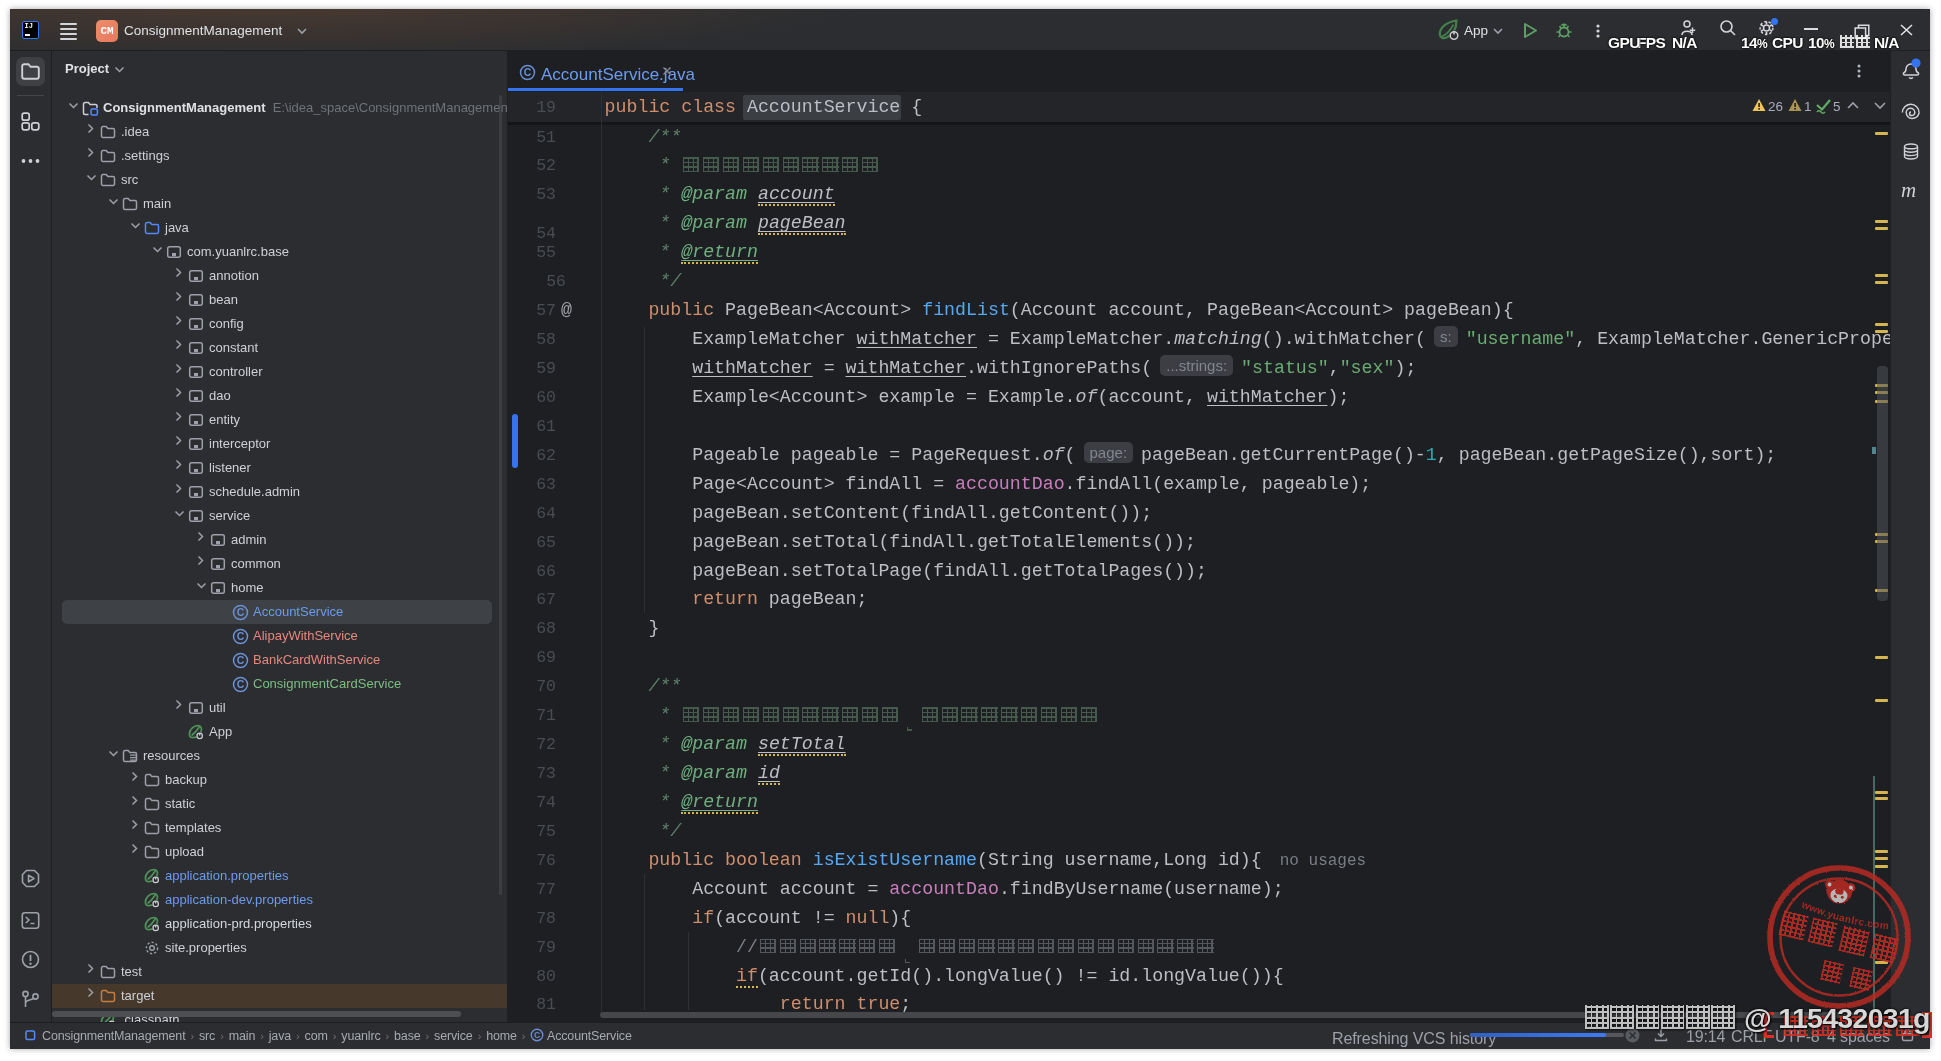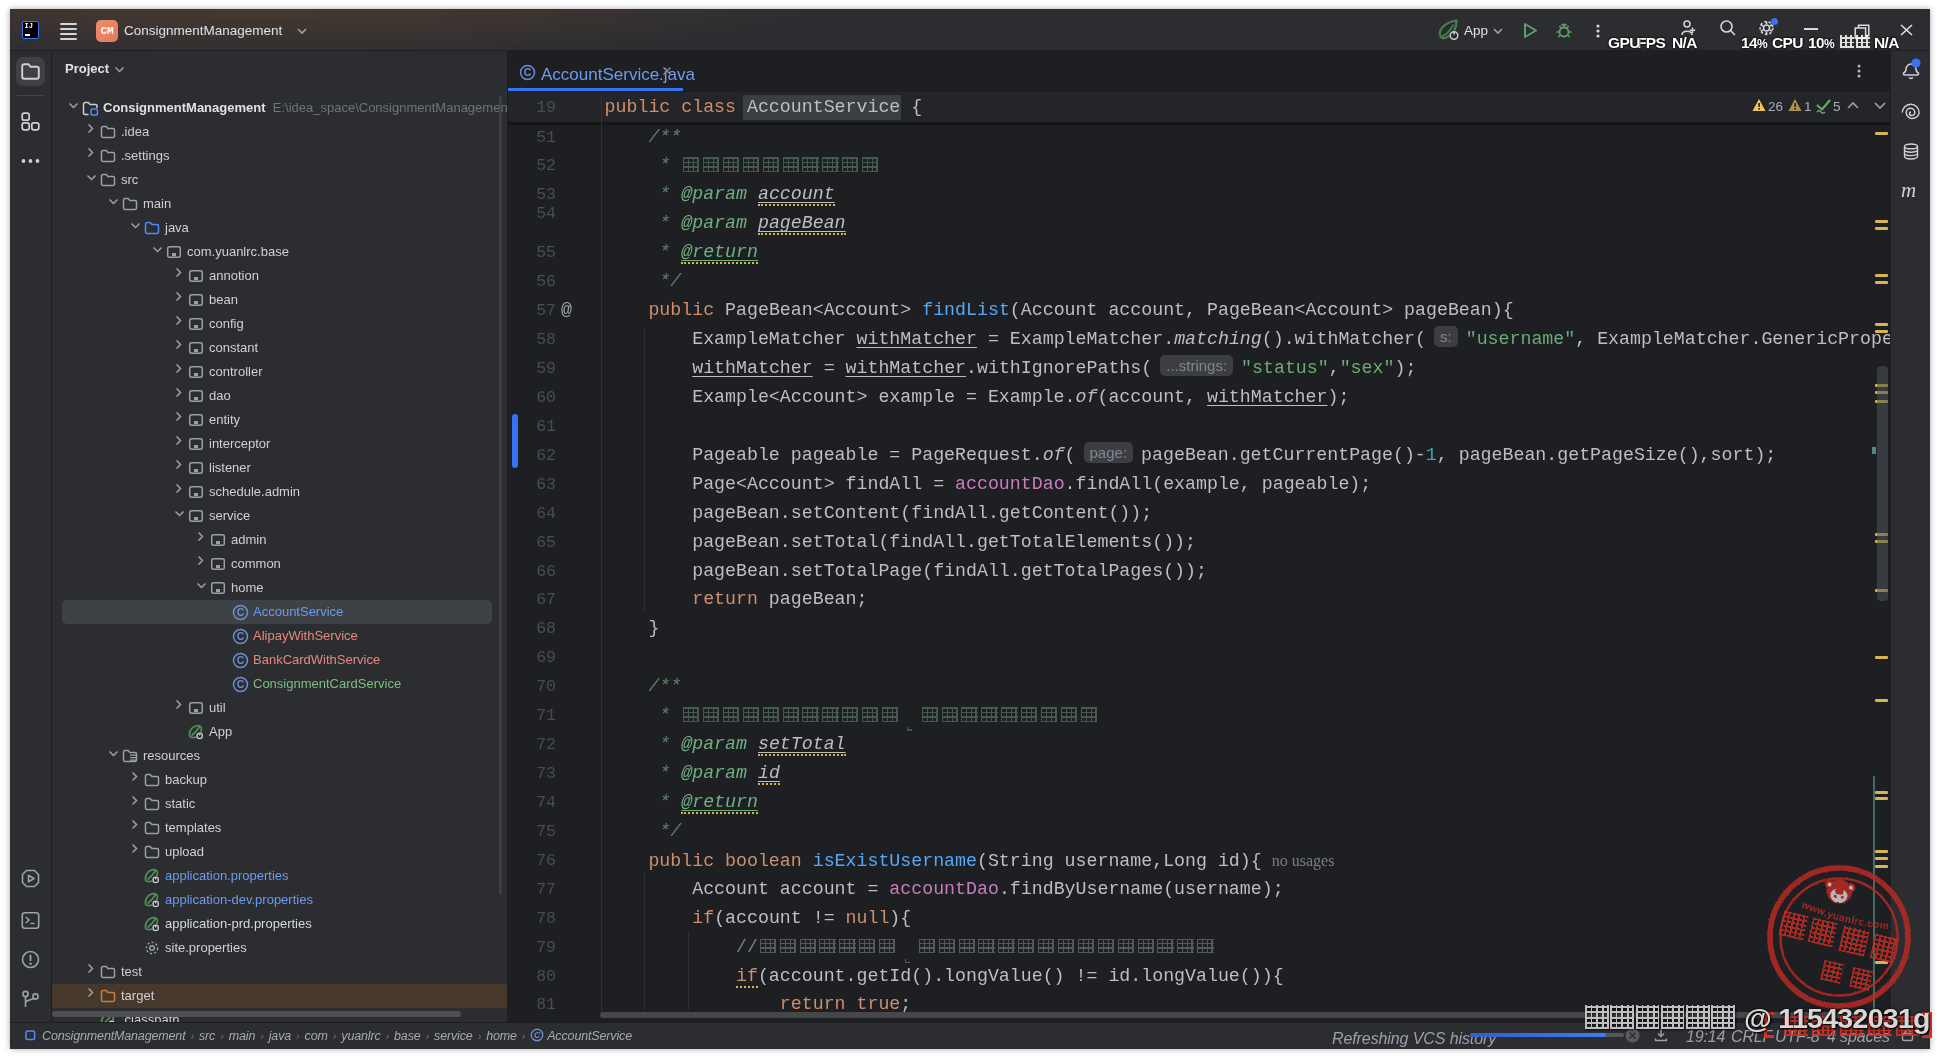--- a/index.html
+++ b/index.html
@@ -54,21 +54,21 @@
   .un { text-decoration:underline; text-underline-offset:3px; }
   .sq { border-bottom:2px dotted #d5b64e; }
   .pill { display:inline-block; background:#3c3e43; color:#82868e; font-family:"Liberation Sans",sans-serif; font-size:15px; border-radius:5px; padding:0 6px; margin:0 8px; height:21px; line-height:21px; vertical-align:2px; }
   .df { color:#bcbec4; }
   
   .mark { position:absolute; width:13px; height:2.6px; background:#d5b64e; border-radius:1px; }
   
   #rbar { position:absolute; left:1890px; top:51px; width:40px; height:971px; background:#2b2d30; border-left:1px solid #1e1f22; }
   
   #navbar { position:absolute; left:10px; top:1022px; width:1920px; height:27px; background:#2b2d30; border-top:1px solid #1d1e21; font-size:13px; color:#a6a9b0; }
-  .bc { position:absolute; top:6.5px; white-space:nowrap; letter-spacing:-0.15px;font-style:italic; }
+  .bc { position:absolute; top:6.5px; white-space:nowrap; letter-spacing:-0.15px; }
   .bcsep { color:#6f737a; padding:0 5px; font-size:11px; }
   svg text { font-family:"Liberation Sans",sans-serif; }
 </style>
 </head>
 <body>
 <div id="win"></div>
 <div id="titlebar">
     <div class="tint"></div>
   </div>
 <div class="ij"></div>
@@ -493,25 +493,25 @@
 <div class="abs" style="left:136px;top:276px;width:1px;height:286px;background:#2e3033"></div>
 <div class="abs" style="left:136px;top:823px;width:1px;height:136px;background:#2e3033"></div>
 <div class="abs" style="left:179.5px;top:881px;width:1px;height:78px;background:#2e3033"></div>
 <div class="abs" style="left:4px;top:363px;width:5.5px;height:54px;background:#3574f0;border-radius:3px"></div>
 <div class="lnum" style="left:0px;top:71.5px">51</div>
 <div class="code cl" style="top:71.5px"><span class="doc">    /**</span></div>
 <div class="lnum" style="left:0px;top:100.4px">52</div>
 <div class="code cl" style="top:100.4px"><span class="doc">     * </span><span class="doc"><span class="zh" style="width:16.3px;height:14.5px;margin:0 1.8px;vertical-align:-1.5px"></span><span class="zh" style="width:16.3px;height:14.5px;margin:0 1.8px;vertical-align:-1.5px"></span><span class="zh" style="width:16.3px;height:14.5px;margin:0 1.8px;vertical-align:-1.5px"></span><span class="zh" style="width:16.3px;height:14.5px;margin:0 1.8px;vertical-align:-1.5px"></span><span class="zh" style="width:16.3px;height:14.5px;margin:0 1.8px;vertical-align:-1.5px"></span><span class="zh" style="width:16.3px;height:14.5px;margin:0 1.8px;vertical-align:-1.5px"></span><span class="zh" style="width:16.3px;height:14.5px;margin:0 1.8px;vertical-align:-1.5px"></span><span class="zh" style="width:16.3px;height:14.5px;margin:0 1.8px;vertical-align:-1.5px"></span><span class="zh" style="width:16.3px;height:14.5px;margin:0 1.8px;vertical-align:-1.5px"></span><span class="zh" style="width:16.3px;height:14.5px;margin:0 1.8px;vertical-align:-1.5px"></span></span></div>
 <div class="lnum" style="left:0px;top:129.4px">53</div>
 <div class="code cl" style="top:129.4px"><span class="doc">     * </span><span class="dtag">@param </span><span class="df it un sq">account</span></div>
-<div class="lnum" style="left:0px;top:148px">54</div>
+<div class="lnum" style="left:0px;top:168px">54</div>
 <div class="code cl" style="top:158.3px"><span class="doc">     * </span><span class="dtag">@param </span><span class="df it un sq">pageBean</span></div>
 <div class="lnum" style="left:0px;top:187.2px">55</div>
 <div class="code cl" style="top:187.2px"><span class="doc">     * </span><span class="dtag un sq">@return</span></div>
-<div class="lnum" style="left:0px;top:216.1px">56</div>
+<div class="lnum" style="left:10px;top:216.1px">56</div>
 <div class="code cl" style="top:216.1px"><span class="doc">     */</span></div>
 <div class="lnum" style="left:0px;top:245.1px">57</div>
 <div class="code cl" style="top:245.1px"><span class="kw">    public </span><span class="df">PageBean&lt;Account&gt; </span><span class="dec">findList</span><span class="df">(Account account, PageBean&lt;Account&gt; pageBean){</span></div>
 <div class="lnum" style="left:0px;top:274.0px">58</div>
 <div class="code cl" style="top:274.0px"><span class="df">        ExampleMatcher <span class="un">withMatcher</span> = ExampleMatcher.<span class="it">matching</span>().withMatcher(</span><span class="pill">s:</span><span class="st">"username"</span><span class="df">, ExampleMatcher.GenericPrope</span></div>
 <div class="lnum" style="left:0px;top:302.9px">59</div>
 <div class="code cl" style="top:302.9px"><span class="df">        <span class="un">withMatcher</span> = <span class="un">withMatcher</span>.withIgnorePaths(</span><span class="pill">...strings:</span><span class="st">"status"</span><span class="df">,</span><span class="st">"sex"</span><span class="df">);</span></div>
 <div class="lnum" style="left:0px;top:331.9px">60</div>
 <div class="code cl" style="top:331.9px"><span class="df">        Example&lt;Account&gt; example = Example.<span class="it">of</span>(account, <span class="un">withMatcher</span>);</span></div>
 <div class="lnum" style="left:0px;top:360.8px">61</div>
@@ -536,21 +536,21 @@
 <div class="code cl" style="top:650.1px"><span class="doc">     * </span><span class="doc"><span class="zh" style="width:16.3px;height:14.5px;margin:0 1.8px;vertical-align:-1.5px"></span><span class="zh" style="width:16.3px;height:14.5px;margin:0 1.8px;vertical-align:-1.5px"></span><span class="zh" style="width:16.3px;height:14.5px;margin:0 1.8px;vertical-align:-1.5px"></span><span class="zh" style="width:16.3px;height:14.5px;margin:0 1.8px;vertical-align:-1.5px"></span><span class="zh" style="width:16.3px;height:14.5px;margin:0 1.8px;vertical-align:-1.5px"></span><span class="zh" style="width:16.3px;height:14.5px;margin:0 1.8px;vertical-align:-1.5px"></span><span class="zh" style="width:16.3px;height:14.5px;margin:0 1.8px;vertical-align:-1.5px"></span><span class="zh" style="width:16.3px;height:14.5px;margin:0 1.8px;vertical-align:-1.5px"></span><span class="zh" style="width:16.3px;height:14.5px;margin:0 1.8px;vertical-align:-1.5px"></span><span class="zh" style="width:16.3px;height:14.5px;margin:0 1.8px;vertical-align:-1.5px"></span><span class="zh" style="width:16.3px;height:14.5px;margin:0 1.8px;vertical-align:-1.5px"></span><span class="zh" style="width:5px;height:4px;margin:0 7.4px;vertical-align:-11px"></span><span class="zh" style="width:16.3px;height:14.5px;margin:0 1.8px;vertical-align:-1.5px"></span><span class="zh" style="width:16.3px;height:14.5px;margin:0 1.8px;vertical-align:-1.5px"></span><span class="zh" style="width:16.3px;height:14.5px;margin:0 1.8px;vertical-align:-1.5px"></span><span class="zh" style="width:16.3px;height:14.5px;margin:0 1.8px;vertical-align:-1.5px"></span><span class="zh" style="width:16.3px;height:14.5px;margin:0 1.8px;vertical-align:-1.5px"></span><span class="zh" style="width:16.3px;height:14.5px;margin:0 1.8px;vertical-align:-1.5px"></span><span class="zh" style="width:16.3px;height:14.5px;margin:0 1.8px;vertical-align:-1.5px"></span><span class="zh" style="width:16.3px;height:14.5px;margin:0 1.8px;vertical-align:-1.5px"></span><span class="zh" style="width:16.3px;height:14.5px;margin:0 1.8px;vertical-align:-1.5px"></span></span></div>
 <div class="lnum" style="left:0px;top:679.0px">72</div>
 <div class="code cl" style="top:679.0px"><span class="doc">     * </span><span class="dtag">@param </span><span class="df it un sq">setTotal</span></div>
 <div class="lnum" style="left:0px;top:708.0px">73</div>
 <div class="code cl" style="top:708.0px"><span class="doc">     * </span><span class="dtag">@param </span><span class="df it un sq">id</span></div>
 <div class="lnum" style="left:0px;top:736.9px">74</div>
 <div class="code cl" style="top:736.9px"><span class="doc">     * </span><span class="dtag un sq">@return</span></div>
 <div class="lnum" style="left:0px;top:765.8px">75</div>
 <div class="code cl" style="top:765.8px"><span class="doc">     */</span></div>
 <div class="lnum" style="left:0px;top:794.8px">76</div>
-<div class="code cl" style="top:794.8px"><span class="kw">    public boolean </span><span class="dec">isExistUsername</span><span class="df">(String username,Long id){</span><span class="cmt" style="font-family:Liberation Serif, serif;font-size:16px;margin-left:10px">no usages</span></div>
+<div class="code cl" style="top:794.8px"><span class="kw">    public boolean </span><span class="dec">isExistUsername</span><span class="df">(String username,Long id){</span><span class="cmt" style="font-family:Liberation Mono, monospace;font-size:16px;margin-left:18px">no usages</span></div>
 <div class="lnum" style="left:0px;top:823.7px">77</div>
 <div class="code cl" style="top:823.7px"><span class="df">        Account account = <span class="fld">accountDao</span>.findByUsername(username);</span></div>
 <div class="lnum" style="left:0px;top:852.6px">78</div>
 <div class="code cl" style="top:852.6px"><span class="kw">        if</span><span class="df">(account != </span><span class="kw">null</span><span class="df">){</span></div>
 <div class="lnum" style="left:0px;top:881.5px">79</div>
 <div class="code cl" style="top:881.5px"><span class="cmt">            //<span class="zh" style="width:16.3px;height:14.5px;margin:0 1.8px;vertical-align:-1.5px"></span><span class="zh" style="width:16.3px;height:14.5px;margin:0 1.8px;vertical-align:-1.5px"></span><span class="zh" style="width:16.3px;height:14.5px;margin:0 1.8px;vertical-align:-1.5px"></span><span class="zh" style="width:16.3px;height:14.5px;margin:0 1.8px;vertical-align:-1.5px"></span><span class="zh" style="width:16.3px;height:14.5px;margin:0 1.8px;vertical-align:-1.5px"></span><span class="zh" style="width:16.3px;height:14.5px;margin:0 1.8px;vertical-align:-1.5px"></span><span class="zh" style="width:16.3px;height:14.5px;margin:0 1.8px;vertical-align:-1.5px"></span><span class="zh" style="width:5px;height:4px;margin:0 7.4px;vertical-align:-11px"></span><span class="zh" style="width:16.3px;height:14.5px;margin:0 1.8px;vertical-align:-1.5px"></span><span class="zh" style="width:16.3px;height:14.5px;margin:0 1.8px;vertical-align:-1.5px"></span><span class="zh" style="width:16.3px;height:14.5px;margin:0 1.8px;vertical-align:-1.5px"></span><span class="zh" style="width:16.3px;height:14.5px;margin:0 1.8px;vertical-align:-1.5px"></span><span class="zh" style="width:16.3px;height:14.5px;margin:0 1.8px;vertical-align:-1.5px"></span><span class="zh" style="width:16.3px;height:14.5px;margin:0 1.8px;vertical-align:-1.5px"></span><span class="zh" style="width:16.3px;height:14.5px;margin:0 1.8px;vertical-align:-1.5px"></span><span class="zh" style="width:16.3px;height:14.5px;margin:0 1.8px;vertical-align:-1.5px"></span><span class="zh" style="width:16.3px;height:14.5px;margin:0 1.8px;vertical-align:-1.5px"></span><span class="zh" style="width:16.3px;height:14.5px;margin:0 1.8px;vertical-align:-1.5px"></span><span class="zh" style="width:16.3px;height:14.5px;margin:0 1.8px;vertical-align:-1.5px"></span><span class="zh" style="width:16.3px;height:14.5px;margin:0 1.8px;vertical-align:-1.5px"></span><span class="zh" style="width:16.3px;height:14.5px;margin:0 1.8px;vertical-align:-1.5px"></span><span class="zh" style="width:16.3px;height:14.5px;margin:0 1.8px;vertical-align:-1.5px"></span><span class="zh" style="width:16.3px;height:14.5px;margin:0 1.8px;vertical-align:-1.5px"></span></span></div>
 <div class="lnum" style="left:0px;top:910.5px">80</div>
 <div class="code cl" style="top:910.5px"><span class="kw">            <span class="sq">if</span></span><span class="df">(account.getId().longValue() != id.longValue()){</span></div>
 <div class="lnum" style="left:0px;top:939.4px">81</div>
 <div class="code cl" style="top:939.4px"><span class="kw">                return true</span><span class="df">;</span></div>

